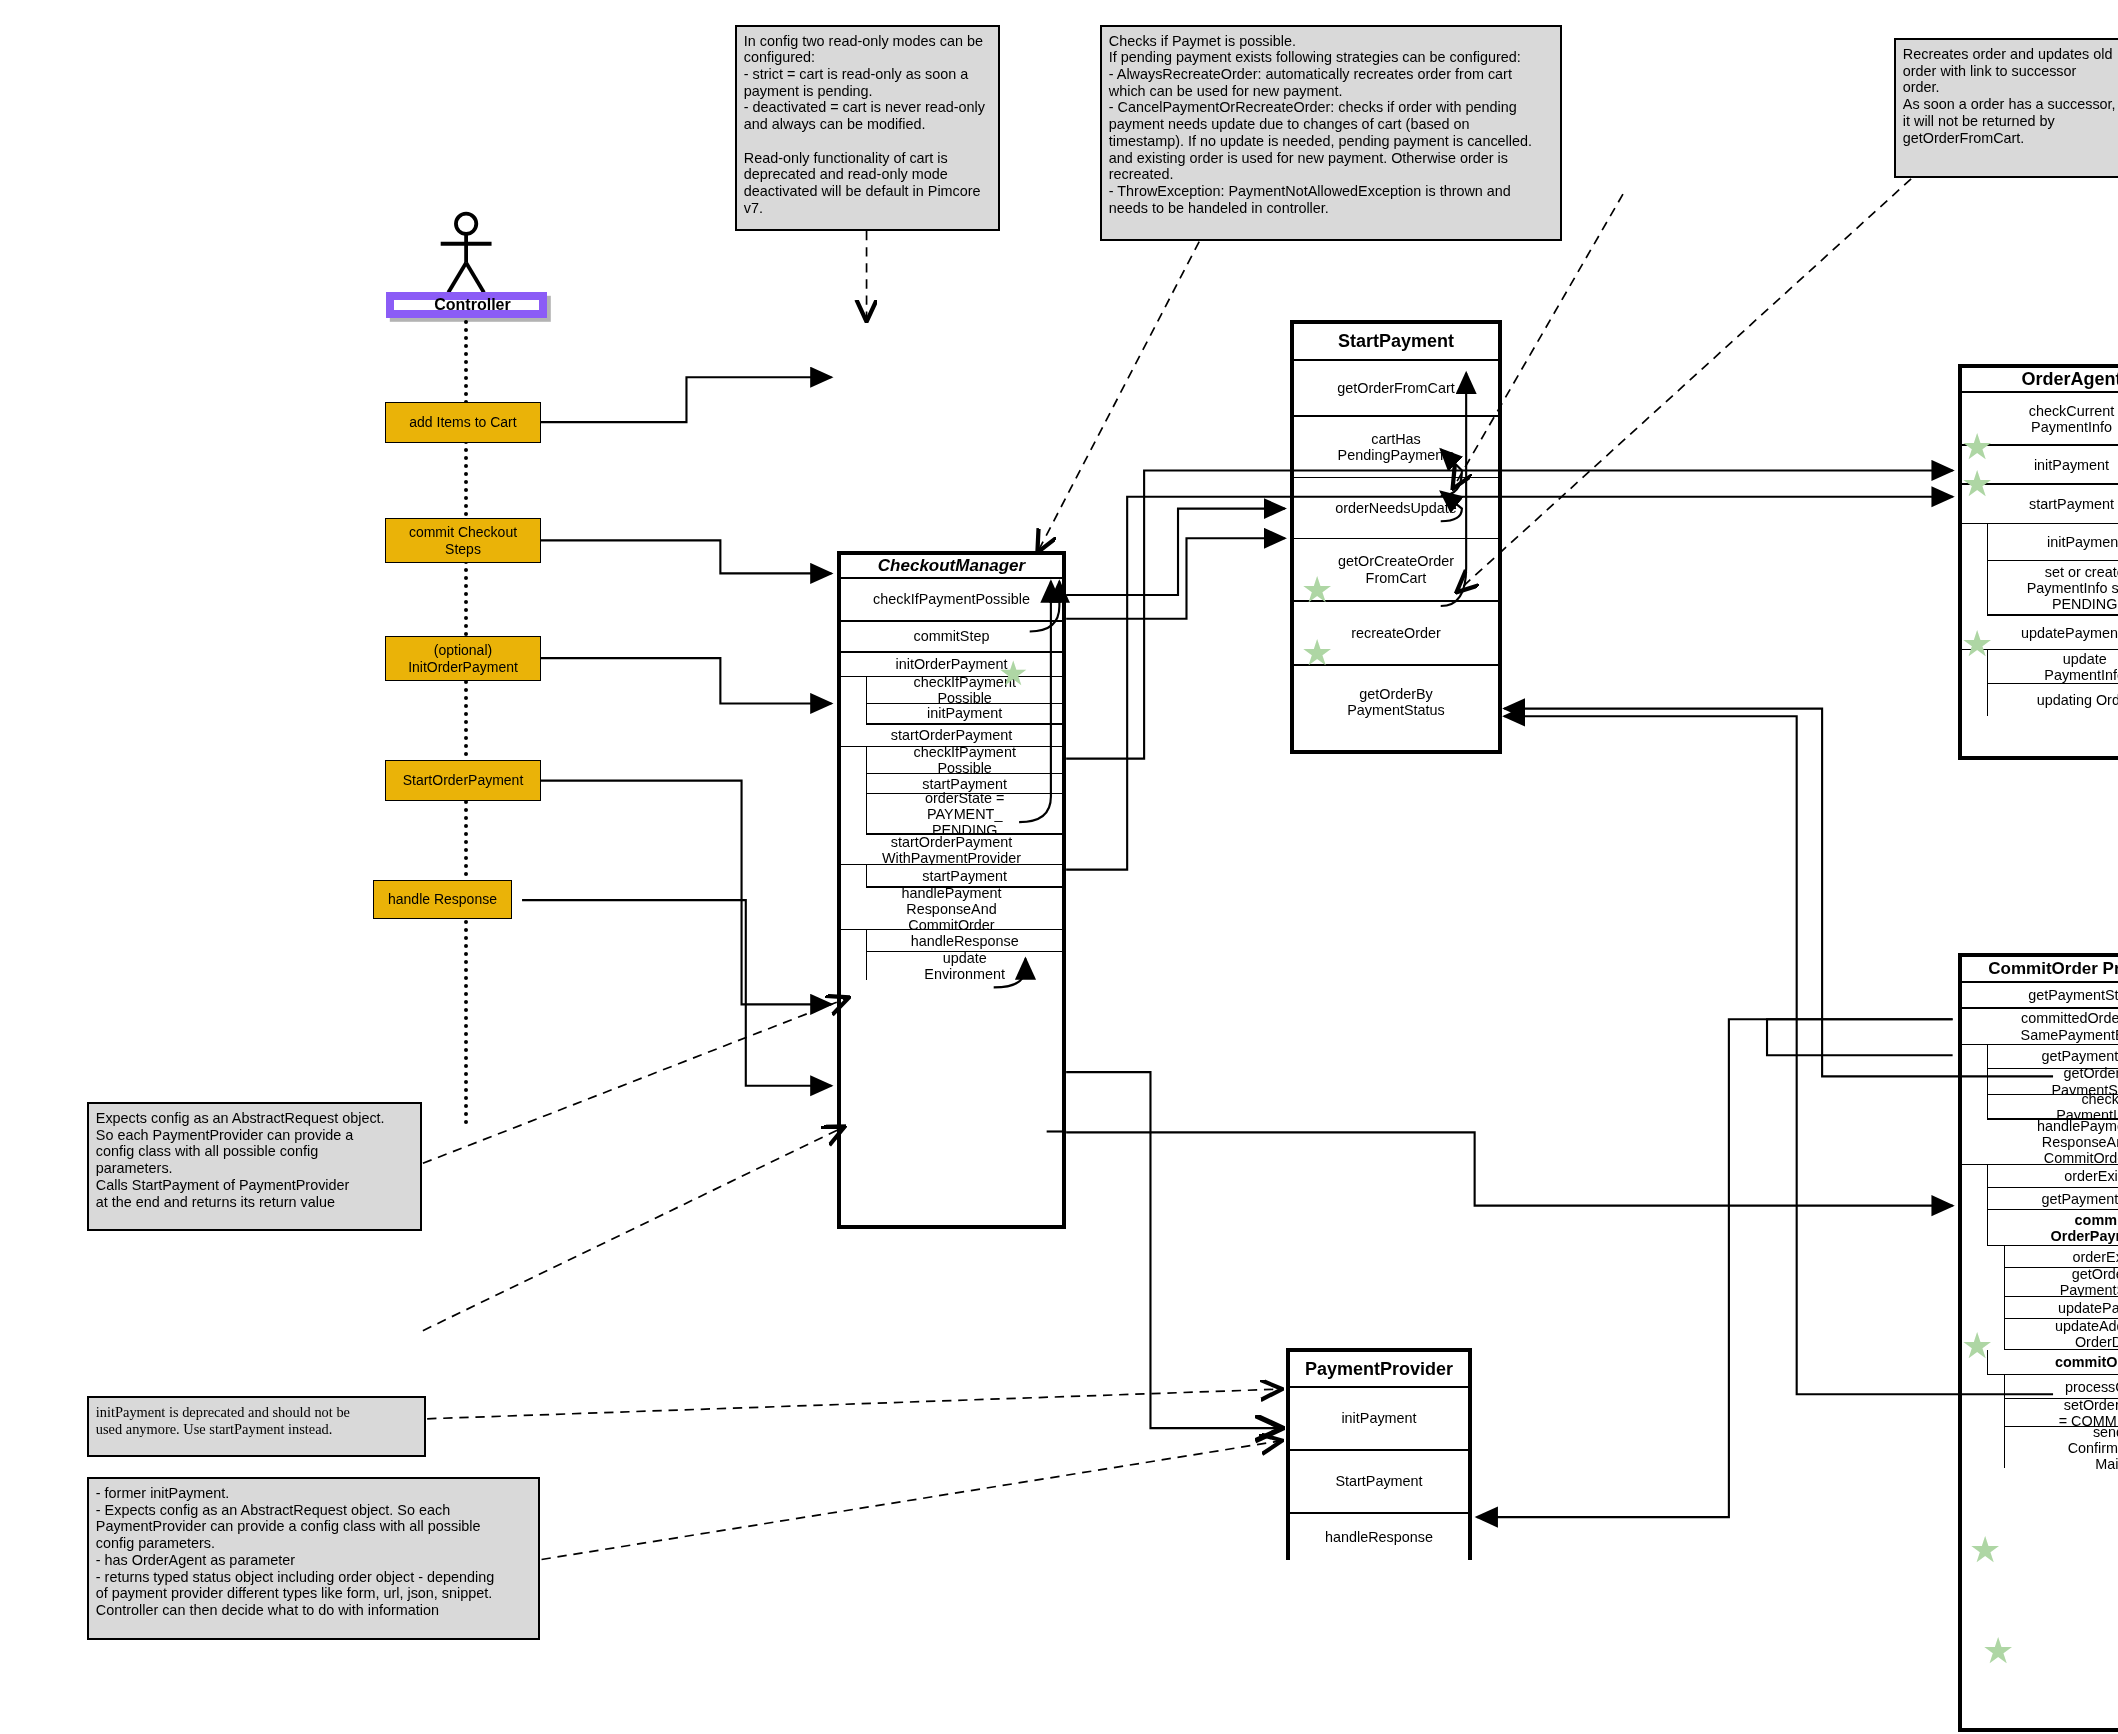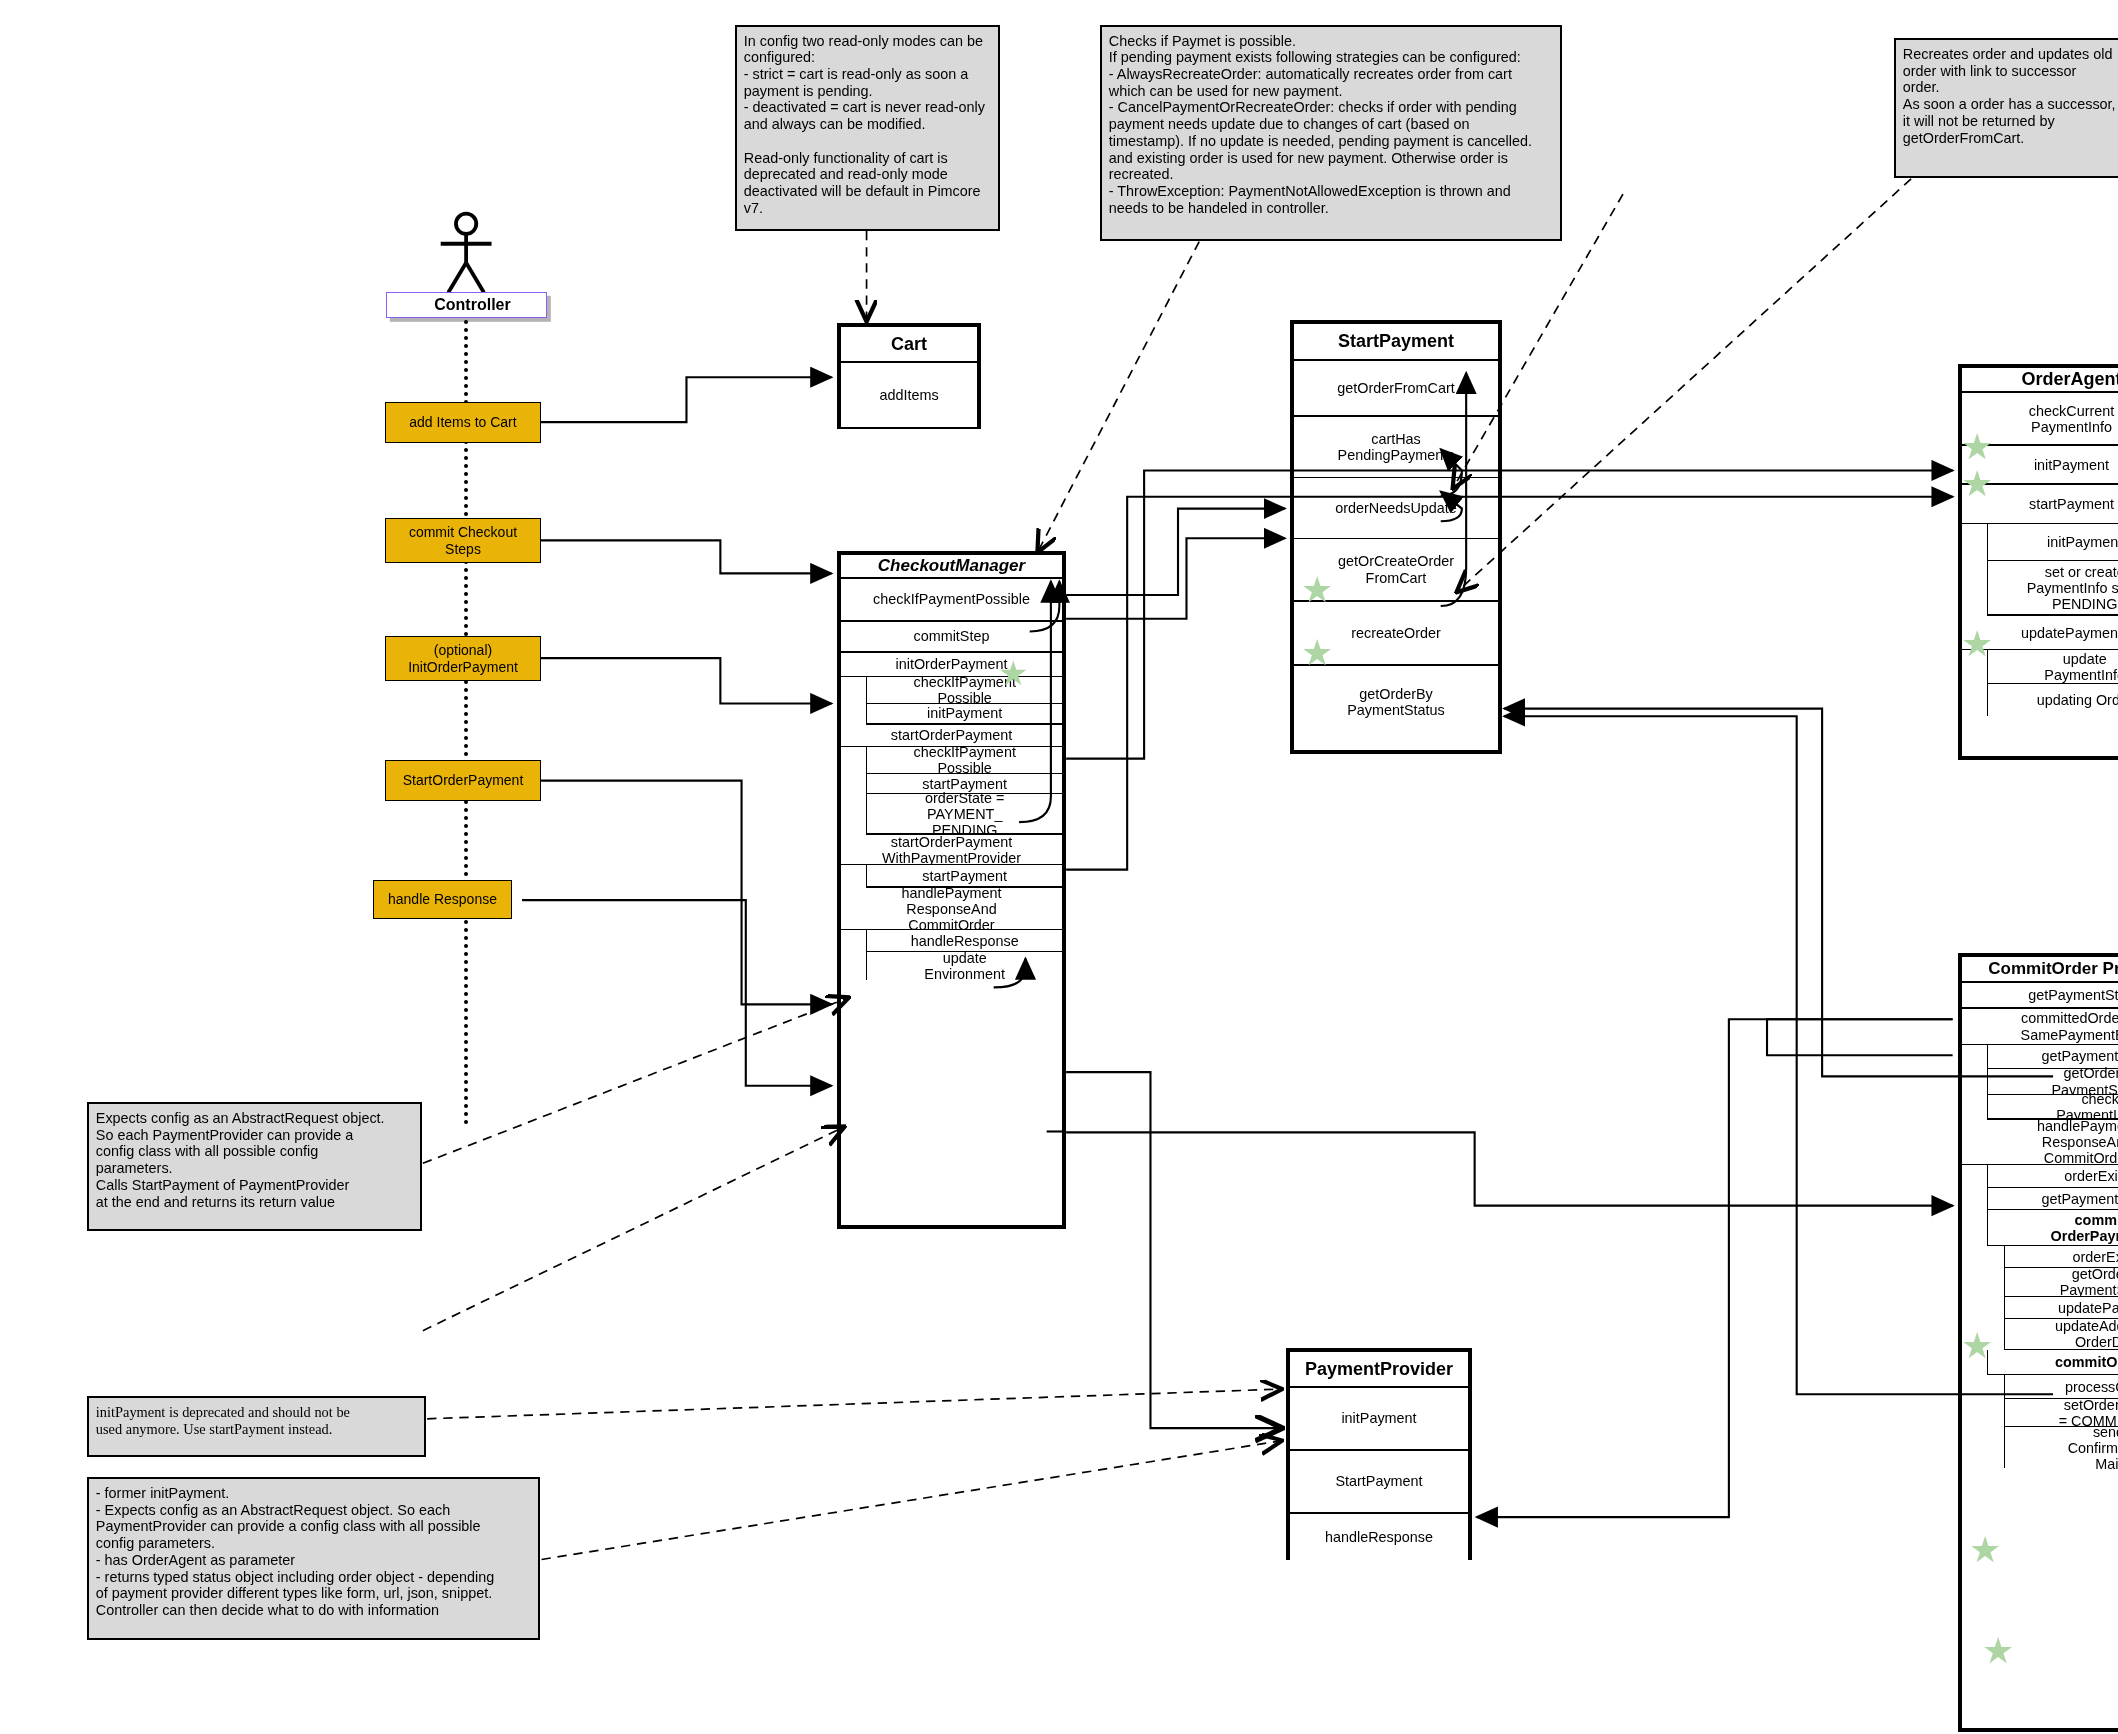--- a/index.html
+++ b/index.html
@@ -61,21 +61,21 @@
     text-align:center;
     font-size:14px;
     line-height:1.15;
     white-space:pre-line;
   }
   
   .actorbox{
     position:absolute;
     box-sizing:border-box;
     background:#fff;
-    border:1px solid #8b5cf6;
+    border:8px solid #8b5cf6;
     box-shadow:3.8px 3.8px 0 #b3b3b3;
     display:flex;align-items:center;justify-content:center;
     font-size:16px;font-weight:bold;padding-left:12px;
   }
   .lifeline{
     position:absolute;
     width:0;
     border-left:4.7px dotted #000;
   }
   .star{position:absolute;color:#aed6a4;line-height:1;pointer-events:none;}
@@ -152,24 +152,20 @@
   <div class="lifeline" style="left:464px;top:320px;height:805px;"></div>
 
   <div class="simplebox" style="left:385px;top:402px;width:156px;height:41px;">add Items to Cart</div>
   <div class="simplebox" style="left:385px;top:518px;width:156px;height:45px;">commit Checkout
 Steps</div>
   <div class="simplebox" style="left:385px;top:636px;width:156px;height:45px;">(optional)
 InitOrderPayment</div>
   <div class="simplebox" style="left:385px;top:760px;width:156px;height:41px;">StartOrderPayment</div>
   <div class="simplebox" style="left:373px;top:880px;width:139px;height:39px;">handle Response</div>
 
-  <div class="clsbox" style="left:837px;top:323px;width:144px;height:106px;">
-    <div class="hdr" style="height:36px;">Cart</div>
-    <div class="row" style="height:64px;">addItems</div>
-  </div>
 
   <div class="clsbox" style="left:837px;top:551px;width:229px;height:678px;">
     <div class="hdr" style="height:24px;font-size:17px;font-style:italic;">CheckoutManager</div>
     <div class="row thick" style="height:43px;">checkIfPaymentPossible</div>
     <div class="row thick" style="height:31px;">commitStep</div>
     <div class="row" style="height:24px;">initOrderPayment</div>
     <div class="row ind" style="height:27px;">checkIfPayment
 Possible</div>
     <div class="row ind thick" style="height:21px;">initPayment</div>
     <div class="row" style="height:22px;">startOrderPayment</div>

